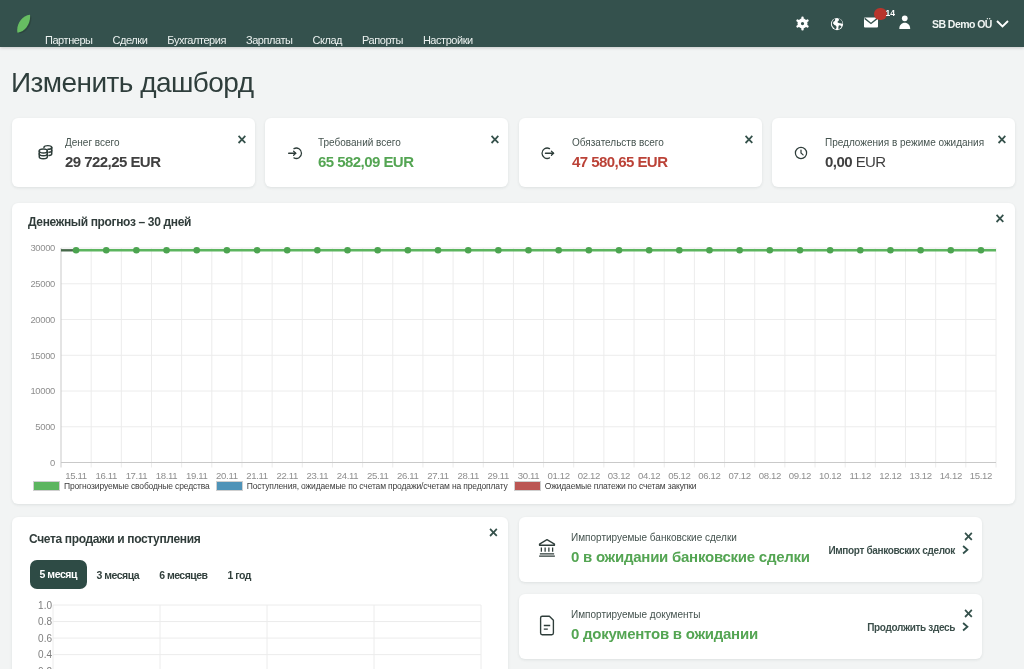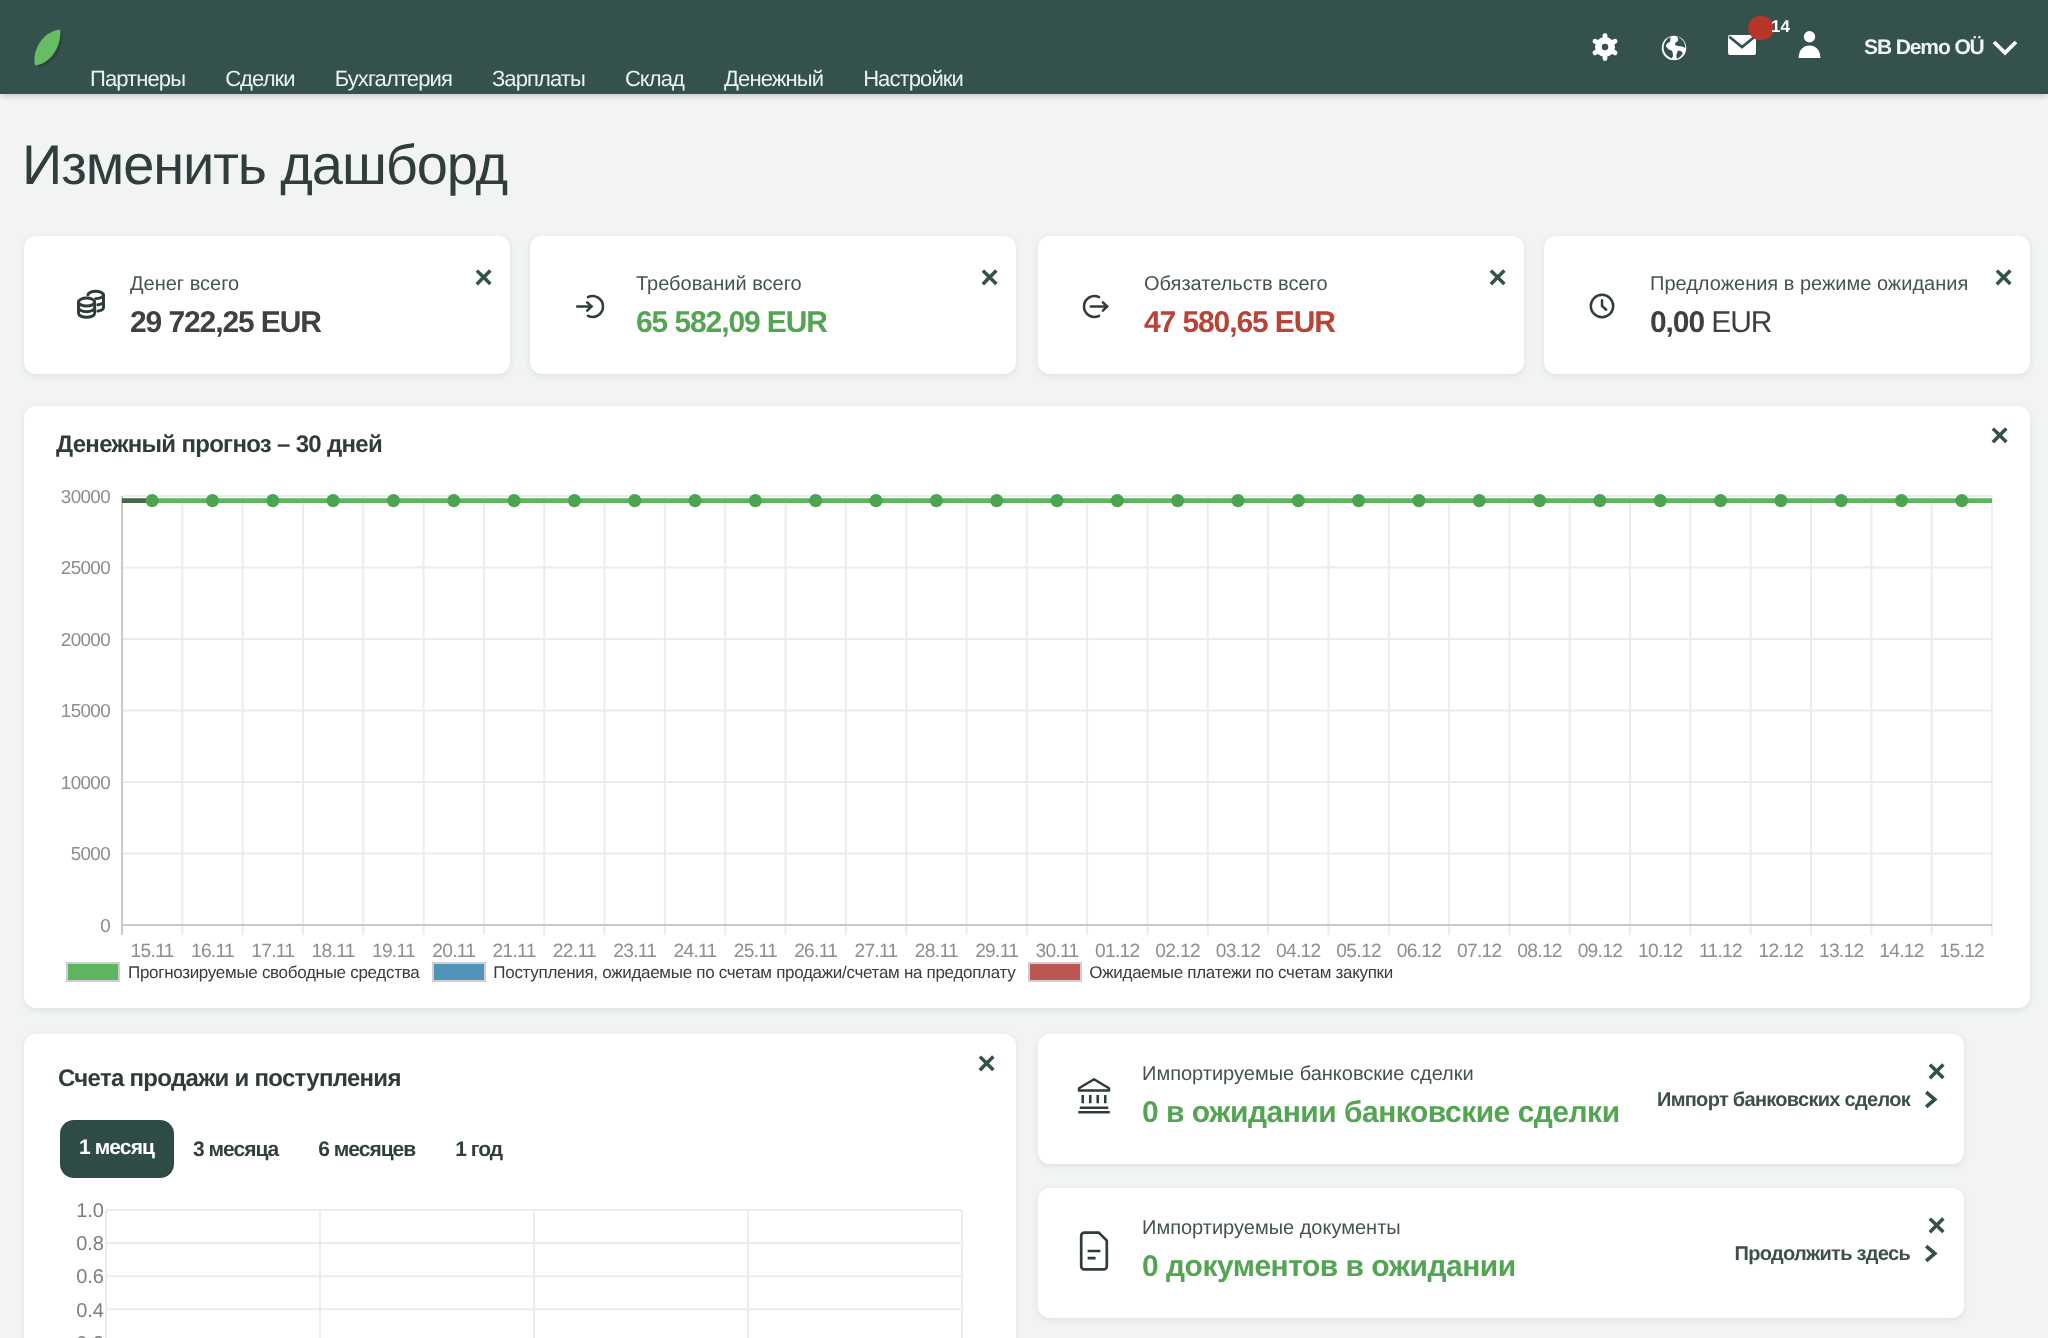--- a/index.html
+++ b/index.html
@@ -46,21 +46,21 @@
   <svg class="leaf" width="16" height="21" viewBox="0 0 16 21">
     <path d="M3.3 20.6 C1.7 13.6 6.8 4.2 15.2 3.2 C16.2 10.6 11.3 19.2 3.3 20.6 Z" fill="#2c453f"></path>
     <path d="M1.5 19.8 C-0.2 12.2 5.5 2.6 14 1.8 C15 9.8 9.6 18.6 1.5 19.8 Z" fill="#67bd62"></path>
   </svg>
   <div class="navlinks">
     <span>Партнеры</span>
       <span>Сделки</span>
       <span>Бухгалтерия</span>
       <span>Зарплаты</span>
       <span>Склад</span>
-      <span>Денежный</span>
+      <span>Рапорты</span>
       <span>Настройки</span>
   </div>
 
   <svg class="nico" style="left:795px; top:16px;" width="15" height="15" viewBox="0 0 24 24">
     <g fill="#fff">
       <path d="M12 4 a8 8 0 1 0 0 16 a8 8 0 0 0 0-16 Z M12 9.4 a2.6 2.6 0 1 1 0 5.2 a2.6 2.6 0 0 1 0-5.2 Z" fill-rule="evenodd"></path>
       <rect x="10.1" y="0.9" width="3.8" height="5" rx="1.7"></rect>
       <rect x="10.1" y="18.1" width="3.8" height="5" rx="1.7"></rect>
       <rect x="10.1" y="0.9" width="3.8" height="5" rx="1.7" transform="rotate(60 12 12)"></rect>
       <rect x="10.1" y="18.1" width="3.8" height="5" rx="1.7" transform="rotate(60 12 12)"></rect>
@@ -259,21 +259,21 @@
       <span style="margin-right:6px;white-space:nowrap;">Поступления, ожидаемые по счетам продажи/счетам на предоплату</span>
       <span style="display:inline-block;width:27px;height:9.5px;background:#bb5653;border:1px solid #cfcfcf;margin-right:4px;"></span>
       <span style="margin-right:6px;white-space:nowrap;">Ожидаемые платежи по счетам закупки</span>
     </div>
 </div>
 
 <div class="card blcard">
   <div class="ctitle" style="left:17px; top:15px;">Счета продажи и поступления</div>
   <div class="x">×</div>
   <div class="tabs">
-    <span class="tabactive">1 месяц</span>
+    <span class="tabactive">5 месяц</span>
     <span class="tab">3 месяца</span>
     <span class="tab">6 месяцев</span>
     <span class="tab">1 год</span>
   </div>
   <svg id="minichart" width="496" height="100" style="position:absolute;left:0;top:83px;">
       <line x1="41" y1="5" x2="469" y2="5" stroke="#ececec" stroke-width="1"></line>
       <text x="40" y="8.6" font-size="10" fill="#7e7e7e" text-anchor="end">1.0</text>
       <line x1="41" y1="21.55" x2="469" y2="21.55" stroke="#ececec" stroke-width="1"></line>
       <text x="40" y="25.150000000000002" font-size="10" fill="#7e7e7e" text-anchor="end">0.8</text>
       <line x1="41" y1="38.1" x2="469" y2="38.1" stroke="#ececec" stroke-width="1"></line>

